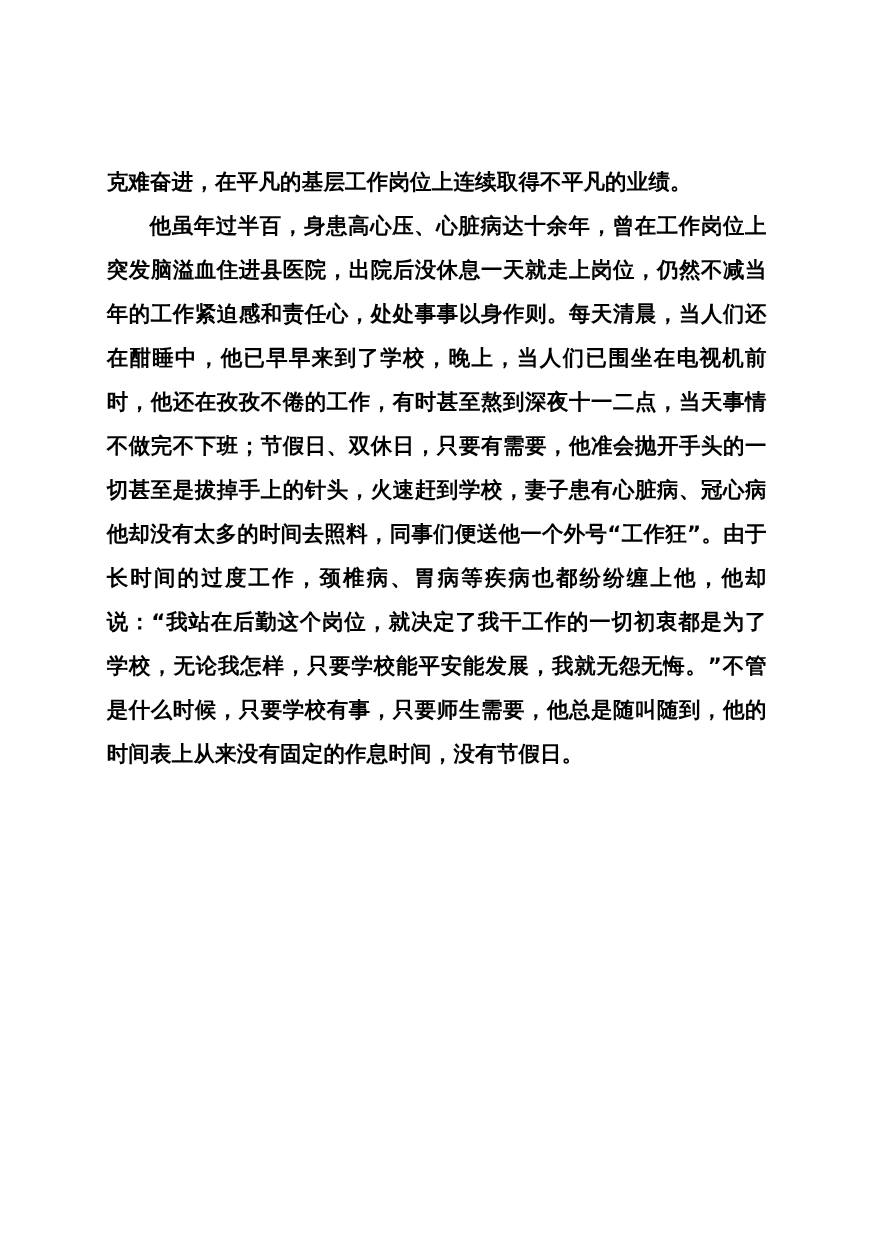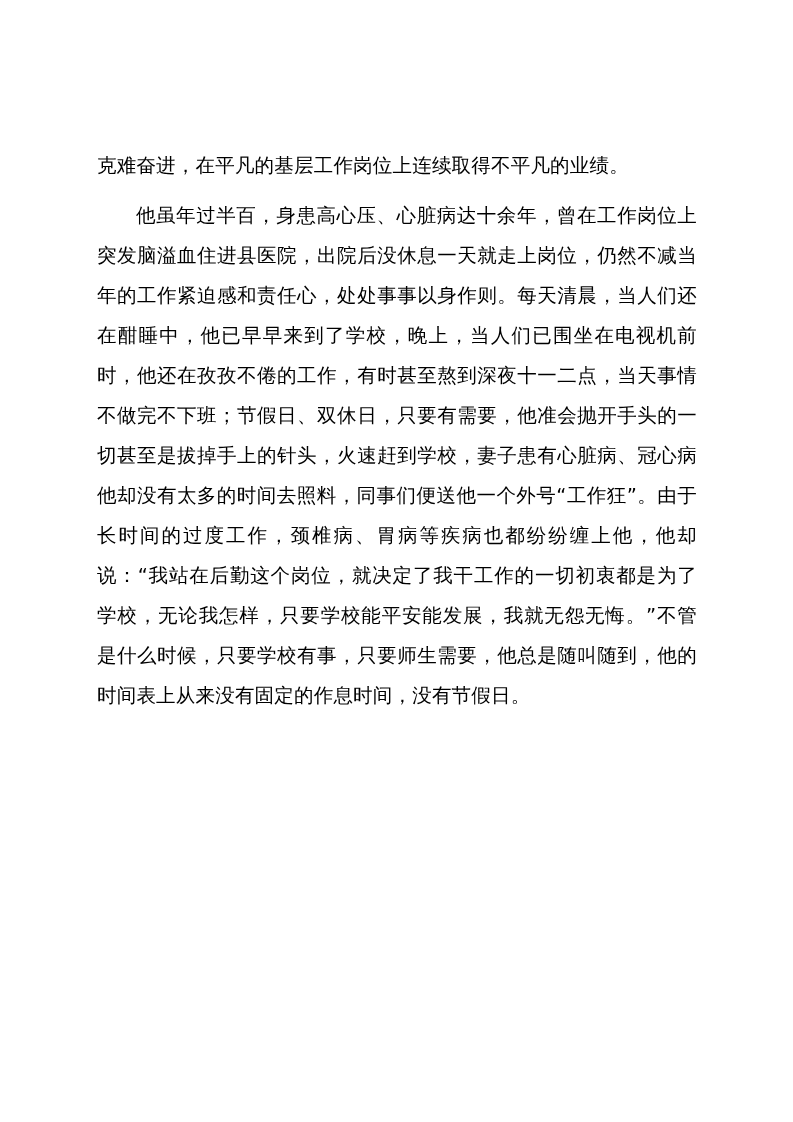--- a/index.html
+++ b/index.html
@@ -7,40 +7,41 @@
     padding: 0;
     background: #ffffff;
   }
   .page {
     position: relative;
     width: 793px;
     height: 1122px;
     background: #ffffff;
     margin: 0 auto;
     overflow: hidden;
+    font-weight: bold;
   }
   .content {
     position: absolute;
     left: 97px;
     top: 146px;
     width: 600px;
   }
   .para {
     font-family: "DejaVu Sans", "Liberation Sans", sans-serif;
     font-size: 19.5px;
     line-height: 40px;
     color: #000000;
     text-align: justify;
     text-justify: inter-ideograph;
     letter-spacing: 0.2px;
     margin: 0;
     word-break: break-all;
   }
   .para + .para {
-    margin-top: 10px;
+    margin-top: 0px;
   }
   .indent {
     text-indent: 2em;
   }
 </style>
 </head>
 <body>
 
 <div class="page">
   <div class="content">

